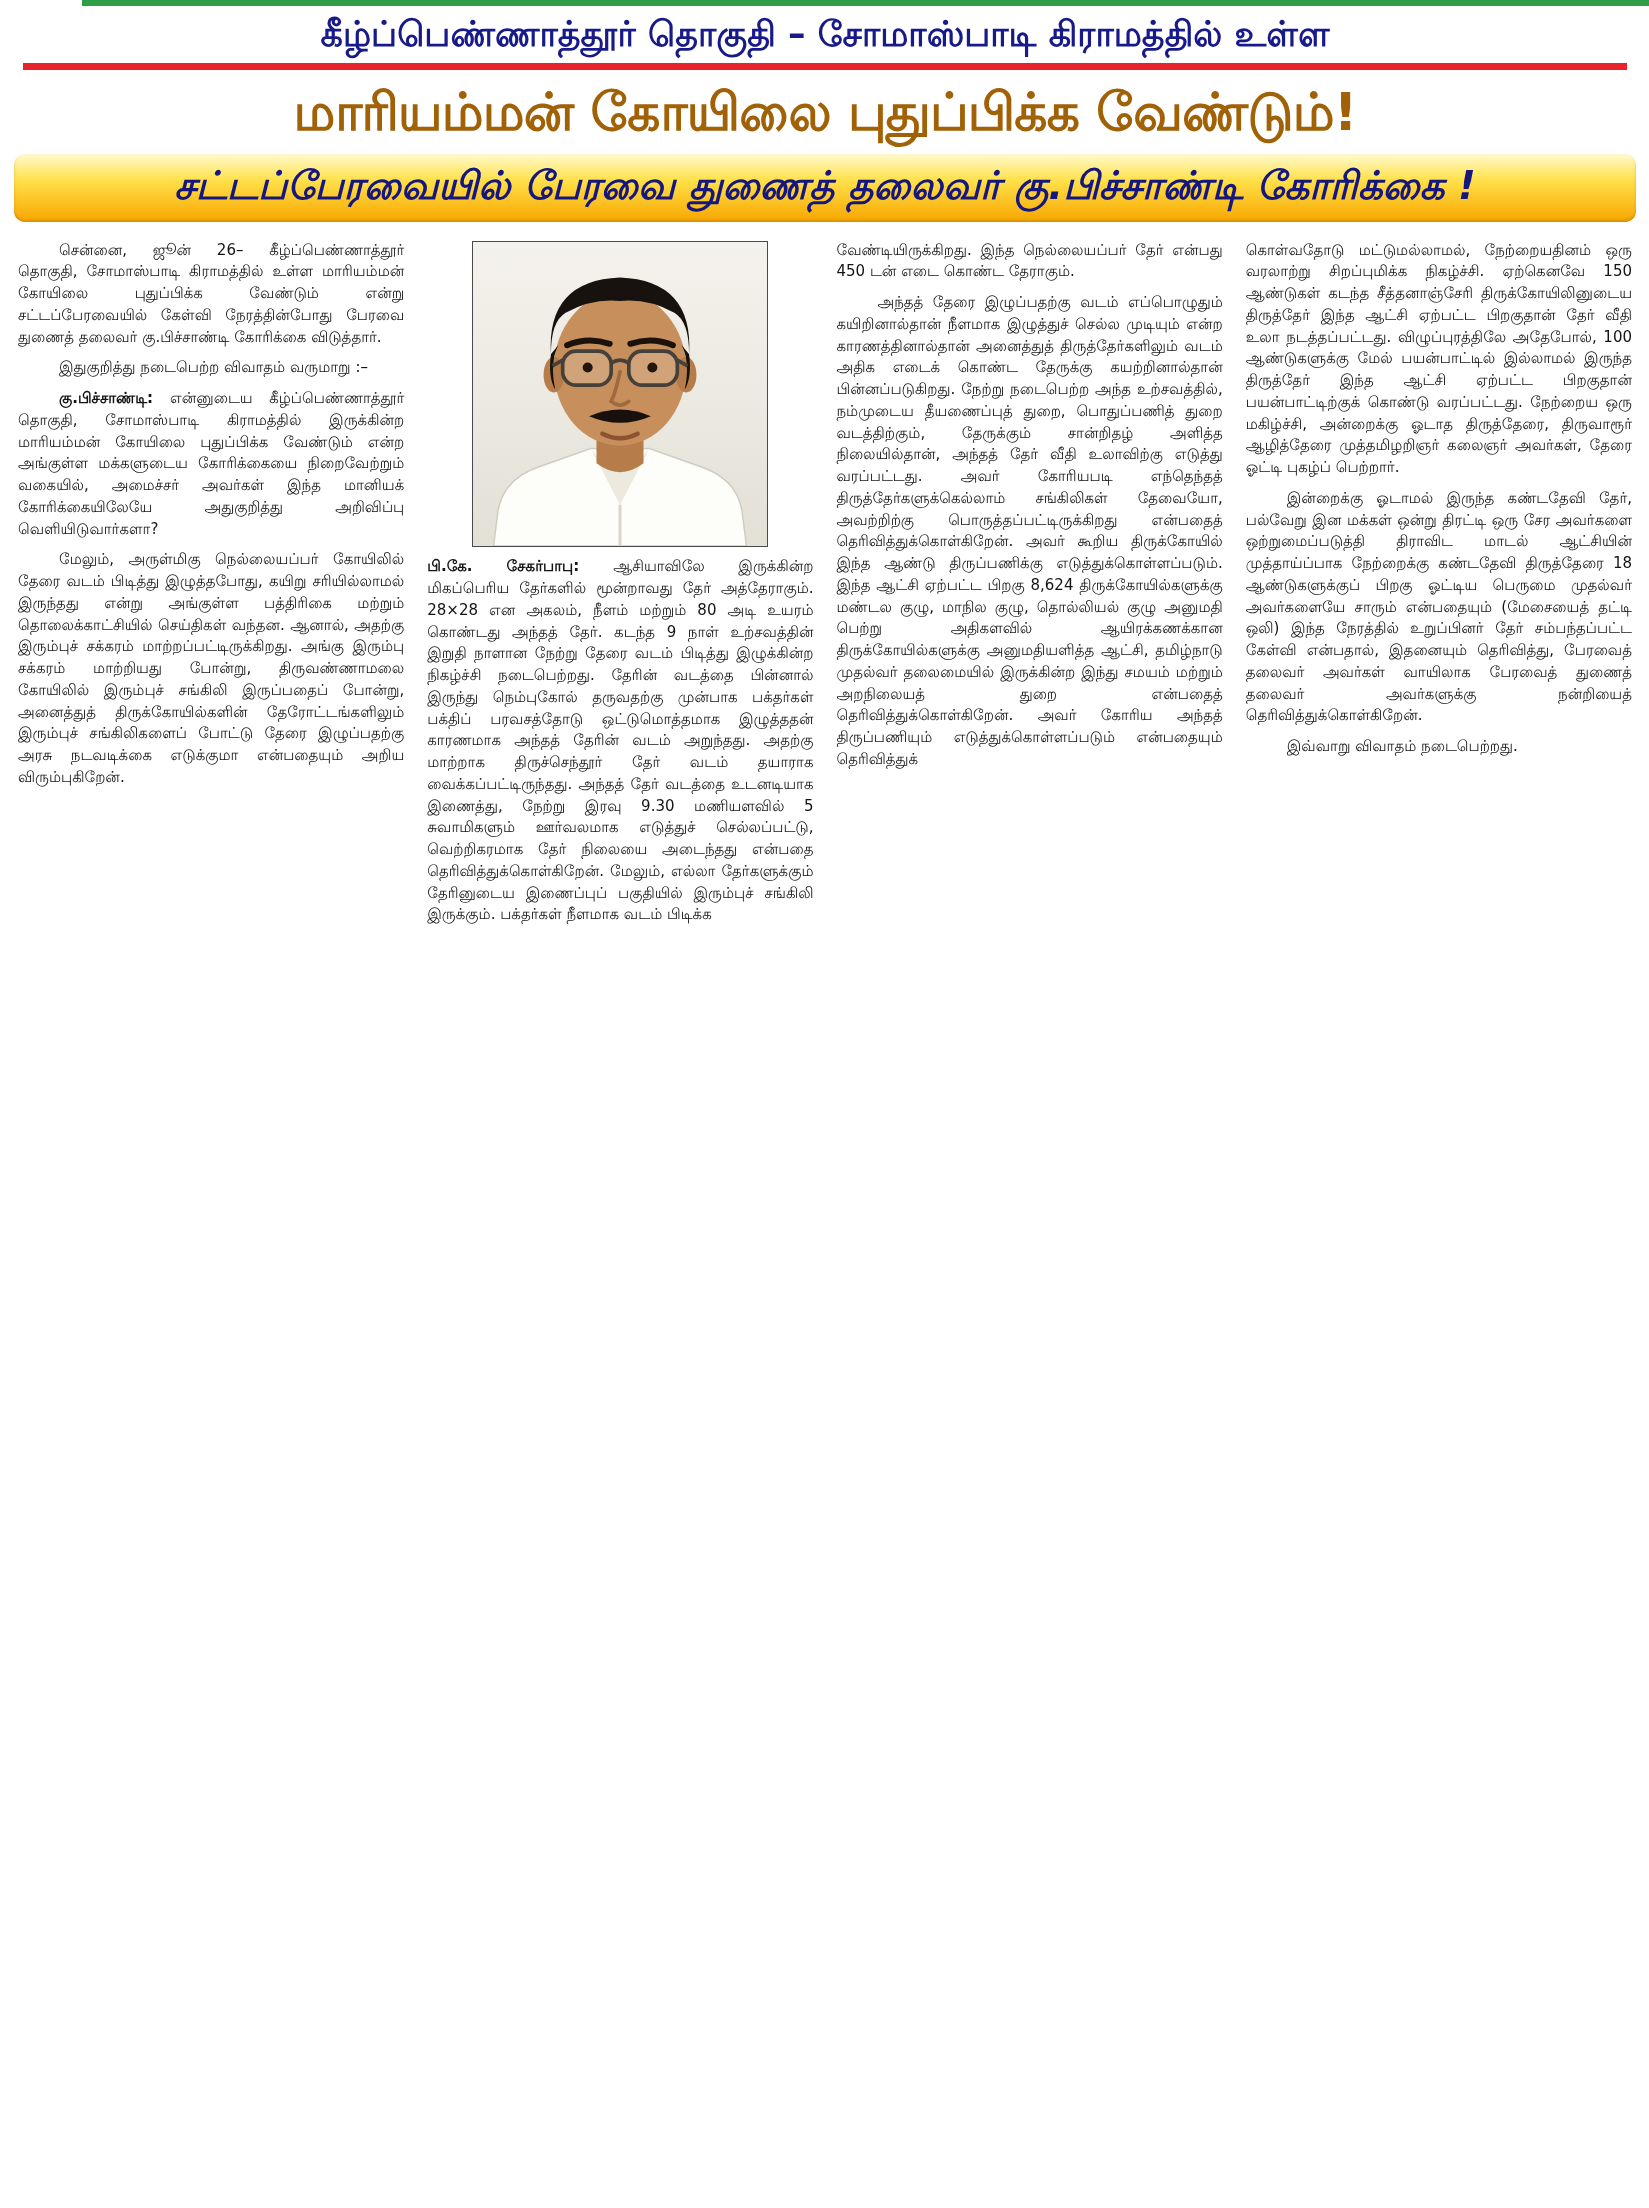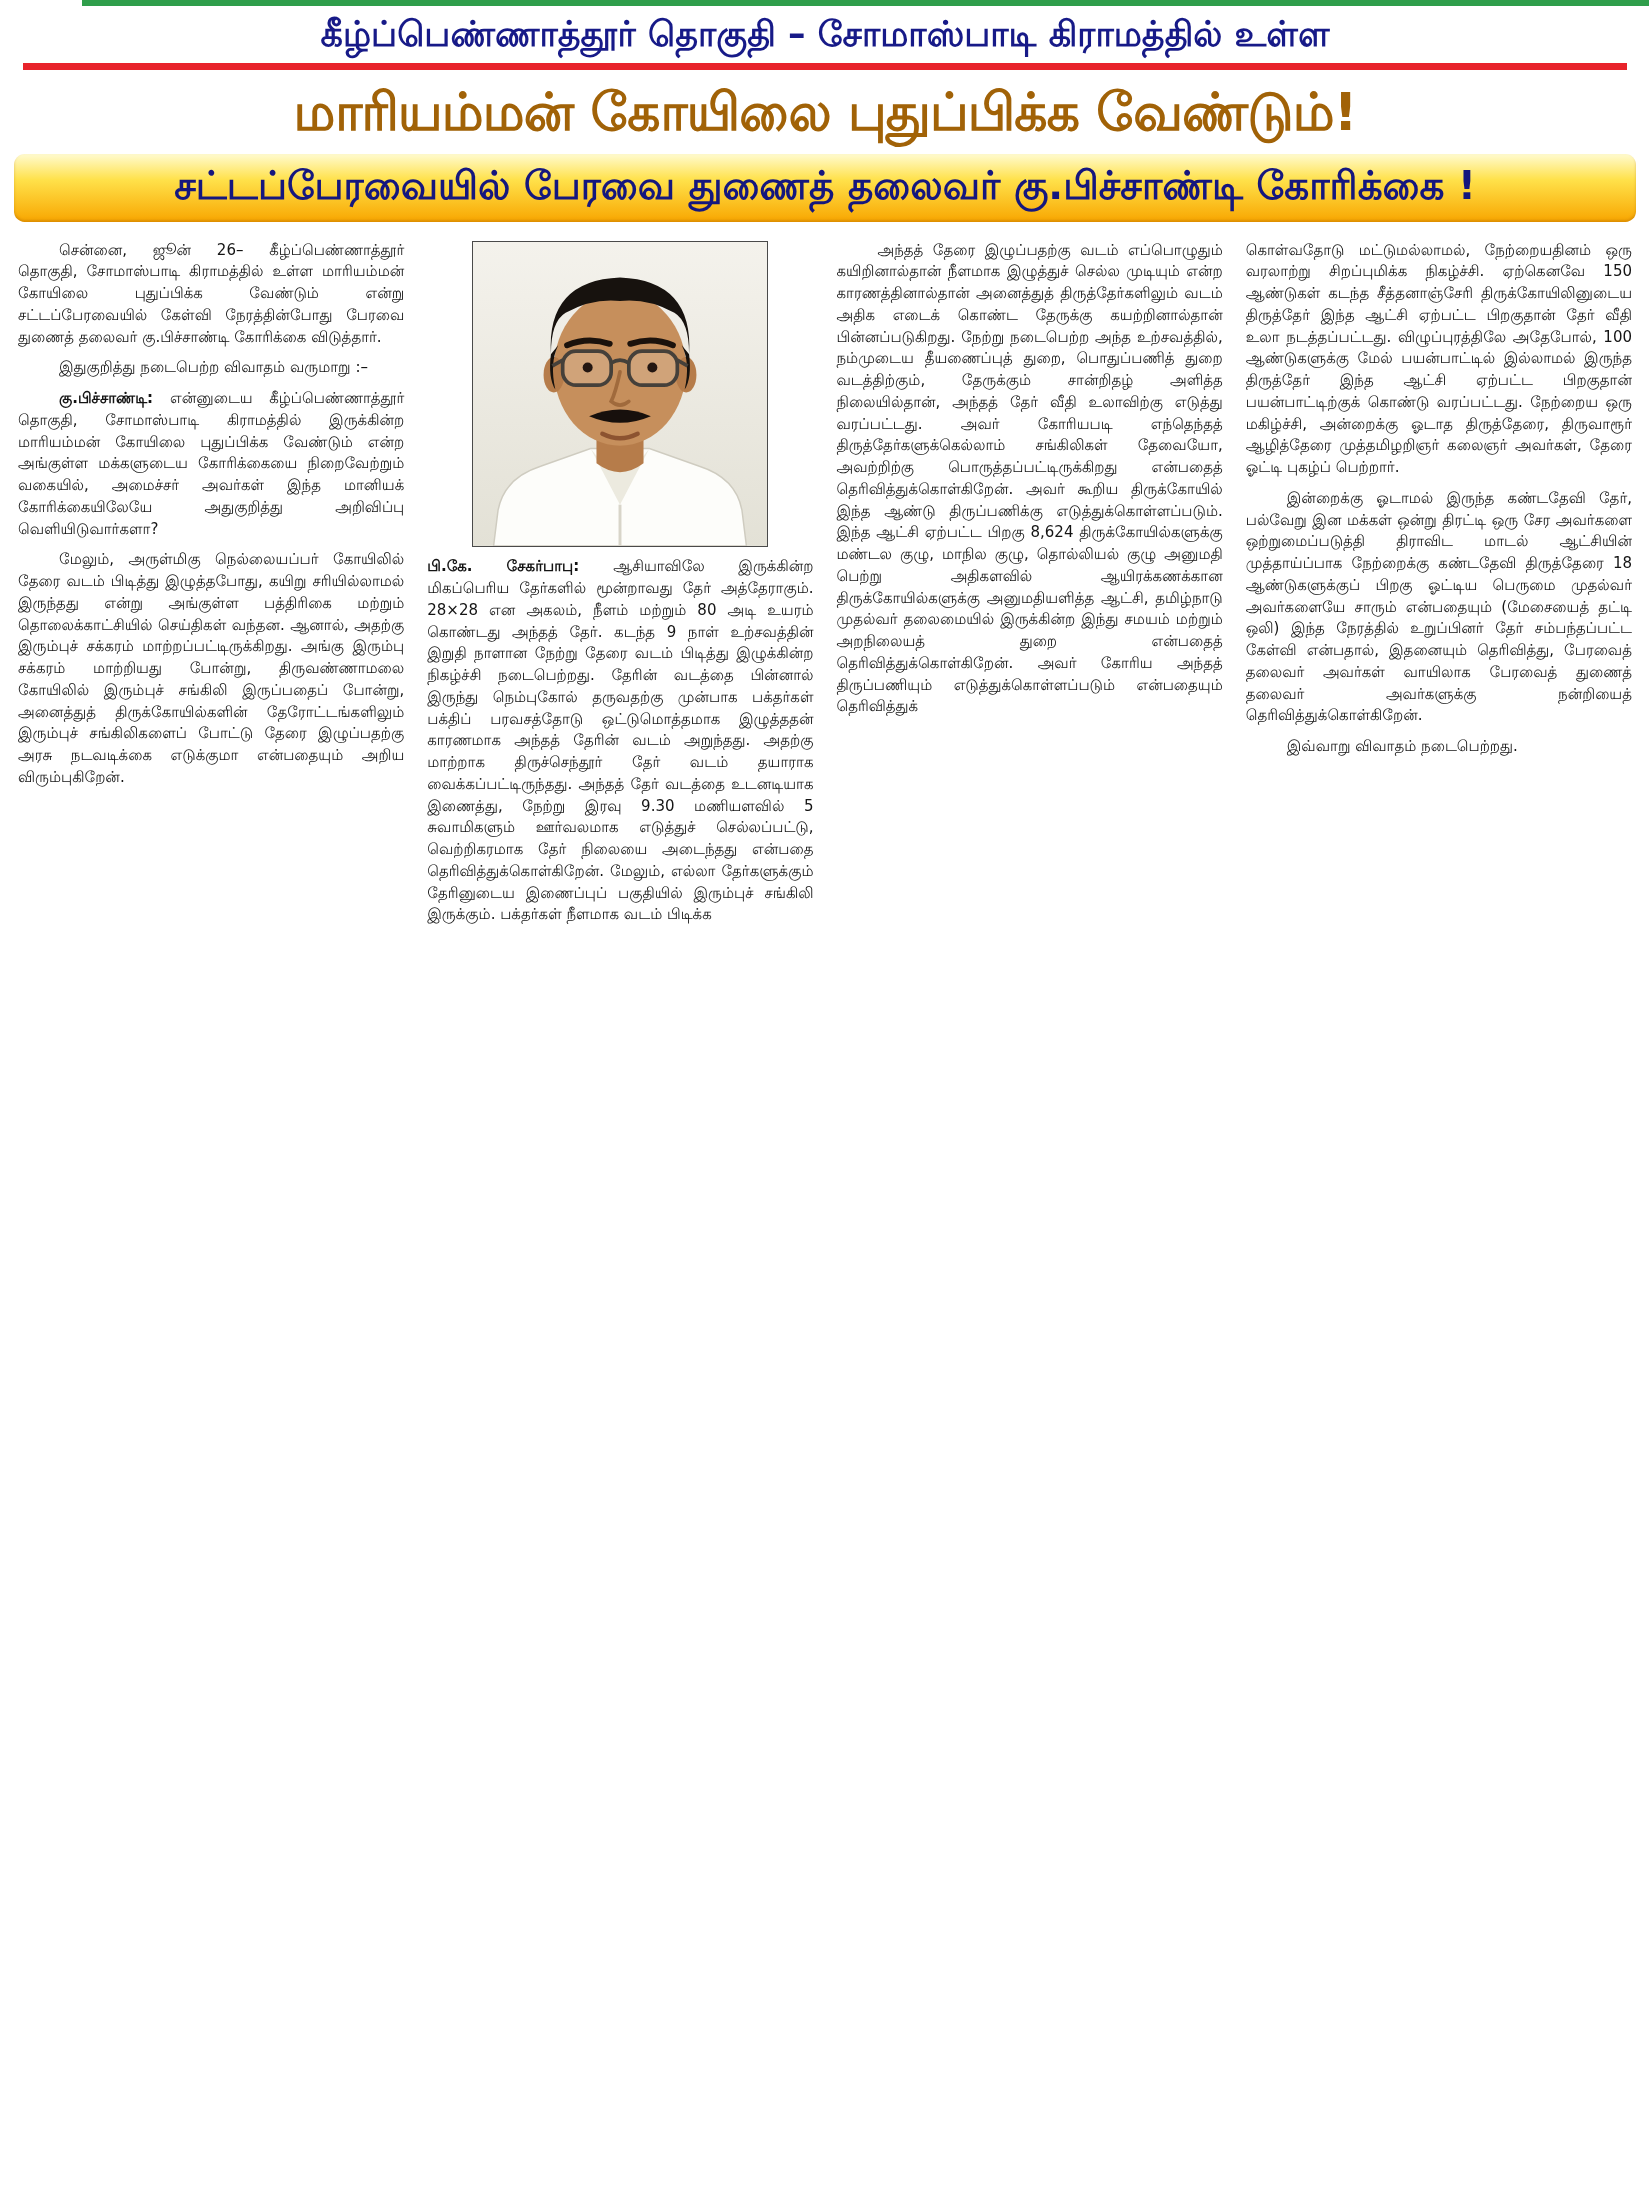--- a/index.html
+++ b/index.html
@@ -44,20 +44,21 @@
     color: #a16207;
     letter-spacing: -0.9px;
   }
   .banner {
     margin: 7.2px 14.3px 0;
     border-radius: 10.7px;
     background: linear-gradient(180deg, #fffbd0 0%, #ffe14a 38%, #f8a600 100%);
     text-align: center;
     padding: 9px 5px;
     box-shadow: inset 0 -1.8px 2.7px rgba(160,90,0,.35);
+    font-style: italic;
   }
   .banner span {
     font-size: 39px;
     font-weight: 700;
     color: #15177e;
   }
   .columns {
     display: flex;
     gap: 23px;
     padding: 18px 18px 0;
@@ -157,20 +158,21 @@
 
         <path d="M88 130 Q100 136 112 130" stroke="#8c5330" stroke-width="3" fill="none" stroke-linecap="round"></path>
       </svg>
     </figure>
     <div>
         <p class="no-indent"><span class="lead">பி.கே. சேகர்பாபு: </span>ஆசியாவிலே இருக்கின்ற மிகப்பெரிய தேர்களில் மூன்றாவது தேர் அத்தேராகும். 28×28 என அகலம், நீளம் மற்றும் 80 அடி உயரம் கொண்டது அந்தத் தேர். கடந்த 9 நாள் உற்சவத்தின் இறுதி நாளான நேற்று தேரை வடம் பிடித்து இழுக்கின்ற நிகழ்ச்சி நடைபெற்றது. தேரின் வடத்தை பின்னால் இருந்து நெம்புகோல் தருவதற்கு முன்பாக பக்தர்கள் பக்திப் பரவசத்தோடு ஒட்டுமொத்தமாக இழுத்ததன் காரணமாக அந்தத் தேரின் வடம் அறுந்தது. அதற்கு மாற்றாக திருச்செந்தூர் தேர் வடம் தயாராக வைக்கப்பட்டிருந்தது. அந்தத் தேர் வடத்தை உடனடியாக இணைத்து, நேற்று இரவு 9.30 மணியளவில் 5 சுவாமிகளும் ஊர்வலமாக எடுத்துச் செல்லப்பட்டு, வெற்றிகரமாக தேர் நிலையை அடைந்தது என்பதை தெரிவித்துக்கொள்கிறேன். மேலும், எல்லா தேர்களுக்கும் தேரினுடைய இணைப்புப் பகுதியில் இரும்புச் சங்கிலி இருக்கும். பக்தர்கள் நீளமாக வடம் பிடிக்க</p>
       </div>
   </div>
 
   <div class="col">
+      <p class="no-indent">வேண்டியிருக்கிறது. இந்த நெல்லையப்பர் தேர் என்பது 450 டன் எடை கொண்ட தேராகும்.</p>
       <p>அந்தத் தேரை இழுப்பதற்கு வடம் எப்பொழுதும் கயிறினால்தான் நீளமாக இழுத்துச் செல்ல முடியும் என்ற காரணத்தினால்தான் அனைத்துத் திருத்தேர்களிலும் வடம் அதிக எடைக் கொண்ட தேருக்கு கயற்றினால்தான் பின்னப்படுகிறது. நேற்று நடைபெற்ற அந்த உற்சவத்தில், நம்முடைய தீயணைப்புத் துறை, பொதுப்பணித் துறை வடத்திற்கும், தேருக்கும் சான்றிதழ் அளித்த நிலையில்தான், அந்தத் தேர் வீதி உலாவிற்கு எடுத்து வரப்பட்டது. அவர் கோரியபடி எந்தெந்தத் திருத்தேர்களுக்கெல்லாம் சங்கிலிகள் தேவையோ, அவற்றிற்கு பொருத்தப்பட்டிருக்கிறது என்பதைத் தெரிவித்துக்கொள்கிறேன். அவர் கூறிய திருக்கோயில் இந்த ஆண்டு திருப்பணிக்கு எடுத்துக்கொள்ளப்படும். இந்த ஆட்சி ஏற்பட்ட பிறகு 8,624 திருக்கோயில்களுக்கு மண்டல குழு, மாநில குழு, தொல்லியல் குழு அனுமதி பெற்று அதிகளவில் ஆயிரக்கணக்கான திருக்கோயில்களுக்கு அனுமதியளித்த ஆட்சி, தமிழ்நாடு முதல்வர் தலைமையில் இருக்கின்ற இந்து சமயம் மற்றும் அறநிலையத் துறை என்பதைத் தெரிவித்துக்கொள்கிறேன். அவர் கோரிய அந்தத் திருப்பணியும் எடுத்துக்கொள்ளப்படும் என்பதையும் தெரிவித்துக்</p>
     </div>
 
   <div class="col">
       <p class="no-indent">கொள்வதோடு மட்டுமல்லாமல், நேற்றையதினம் ஒரு வரலாற்று சிறப்புமிக்க நிகழ்ச்சி. ஏற்கெனவே 150 ஆண்டுகள் கடந்த சீத்தனாஞ்சேரி திருக்கோயிலினுடைய திருத்தேர் இந்த ஆட்சி ஏற்பட்ட பிறகுதான் தேர் வீதி உலா நடத்தப்பட்டது. விழுப்புரத்திலே அதேபோல், 100 ஆண்டுகளுக்கு மேல் பயன்பாட்டில் இல்லாமல் இருந்த திருத்தேர் இந்த ஆட்சி ஏற்பட்ட பிறகுதான் பயன்பாட்டிற்குக் கொண்டு வரப்பட்டது. நேற்றைய ஒரு மகிழ்ச்சி, அன்றைக்கு ஓடாத திருத்தேரை, திருவாரூர் ஆழித்தேரை முத்தமிழறிஞர் கலைஞர் அவர்கள், தேரை ஓட்டி புகழ்ப் பெற்றார்.</p>
       <p>இன்றைக்கு ஓடாமல் இருந்த கண்டதேவி தேர், பல்வேறு இன மக்கள் ஒன்று திரட்டி ஒரு சேர அவர்களை ஒற்றுமைப்படுத்தி திராவிட மாடல் ஆட்சியின் முத்தாய்ப்பாக நேற்றைக்கு கண்டதேவி திருத்தேரை 18 ஆண்டுகளுக்குப் பிறகு ஓட்டிய பெருமை முதல்வர் அவர்களையே சாரும் என்பதையும் (மேசையைத் தட்டி ஒலி) இந்த நேரத்தில் உறுப்பினர் தேர் சம்பந்தப்பட்ட கேள்வி என்பதால், இதனையும் தெரிவித்து, பேரவைத் தலைவர் அவர்கள் வாயிலாக பேரவைத் துணைத் தலைவர் அவர்களுக்கு நன்றியைத் தெரிவித்துக்கொள்கிறேன்.</p>
       <p>இவ்வாறு விவாதம் நடைபெற்றது.</p>
     </div>
 
 </div>

